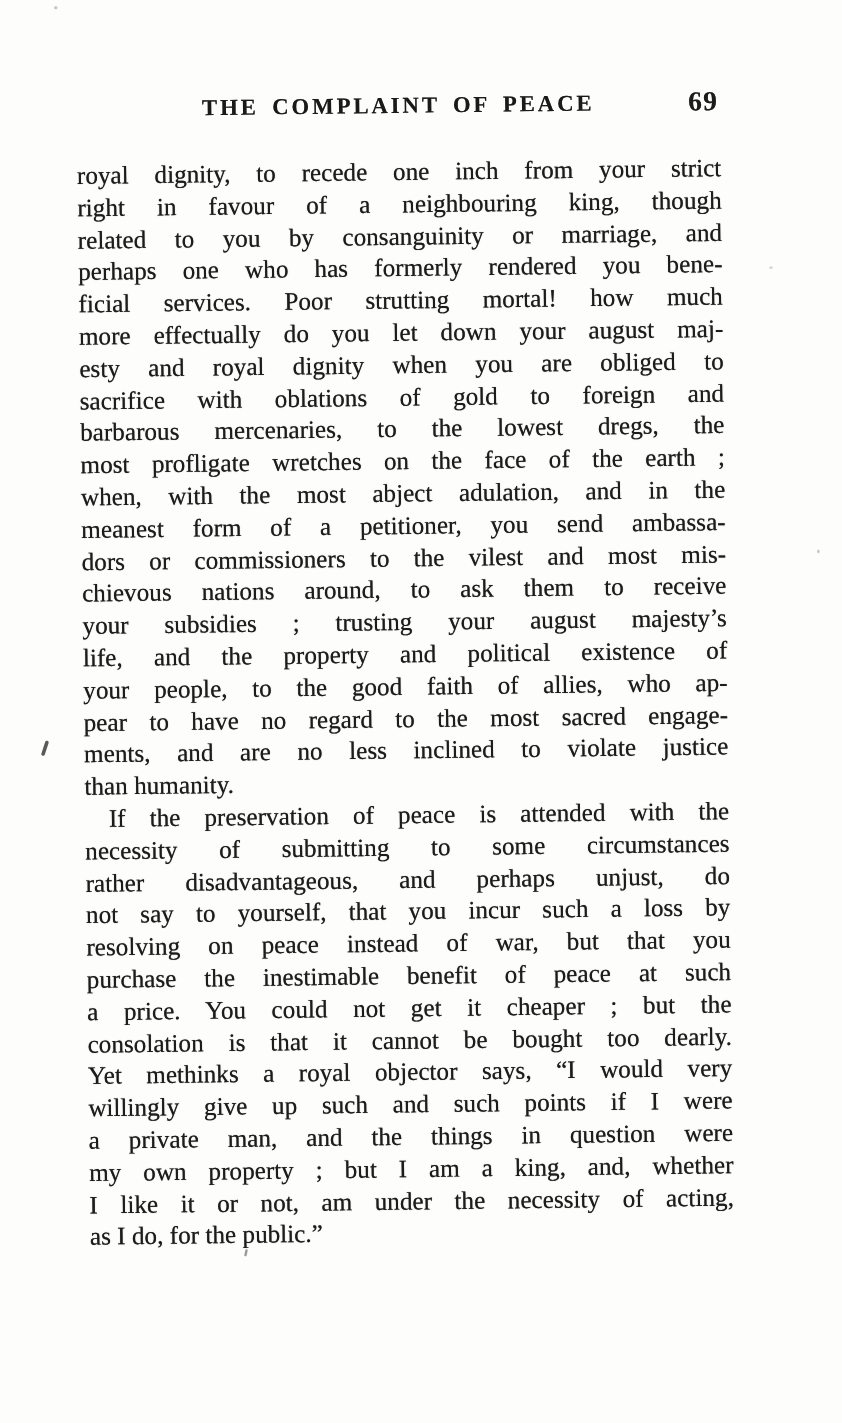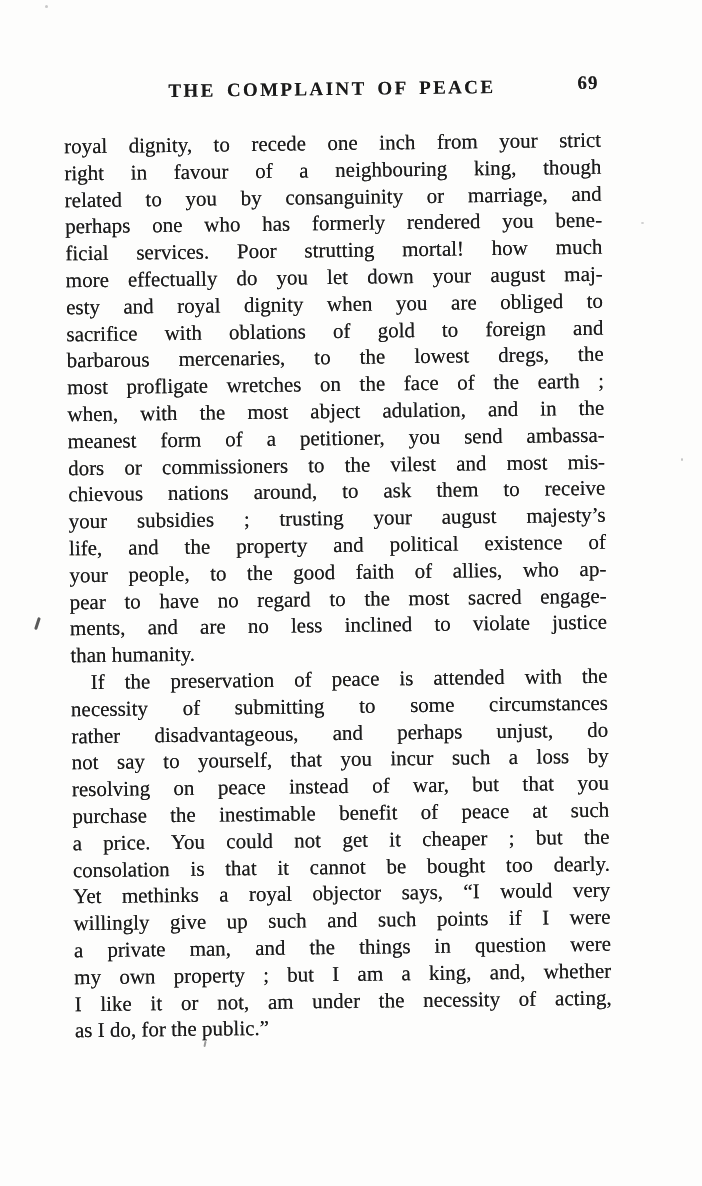--- a/index.html
+++ b/index.html
@@ -42,21 +42,21 @@
     letter-spacing: 2.4px;
     word-spacing: 4px;
     font-weight: bold;
     color: #1a1a1a;
     text-shadow: 0 0 0.5px rgba(20,20,20,0.55);
   }
   .page-number {
     position: absolute;
     right: 2px;
     top: -3px;
-    font-size: 19px;
+    font-size: 23px;
     font-weight: bold;
     letter-spacing: 1px;
     text-shadow: 0 0 0.5px rgba(20,20,20,0.55);
     text-align: center;
   }
   .body-text {
     font-size: 21px;
     line-height: 26.8px;
     text-shadow: 0 0 0.6px rgba(25,25,25,0.8);
   }

